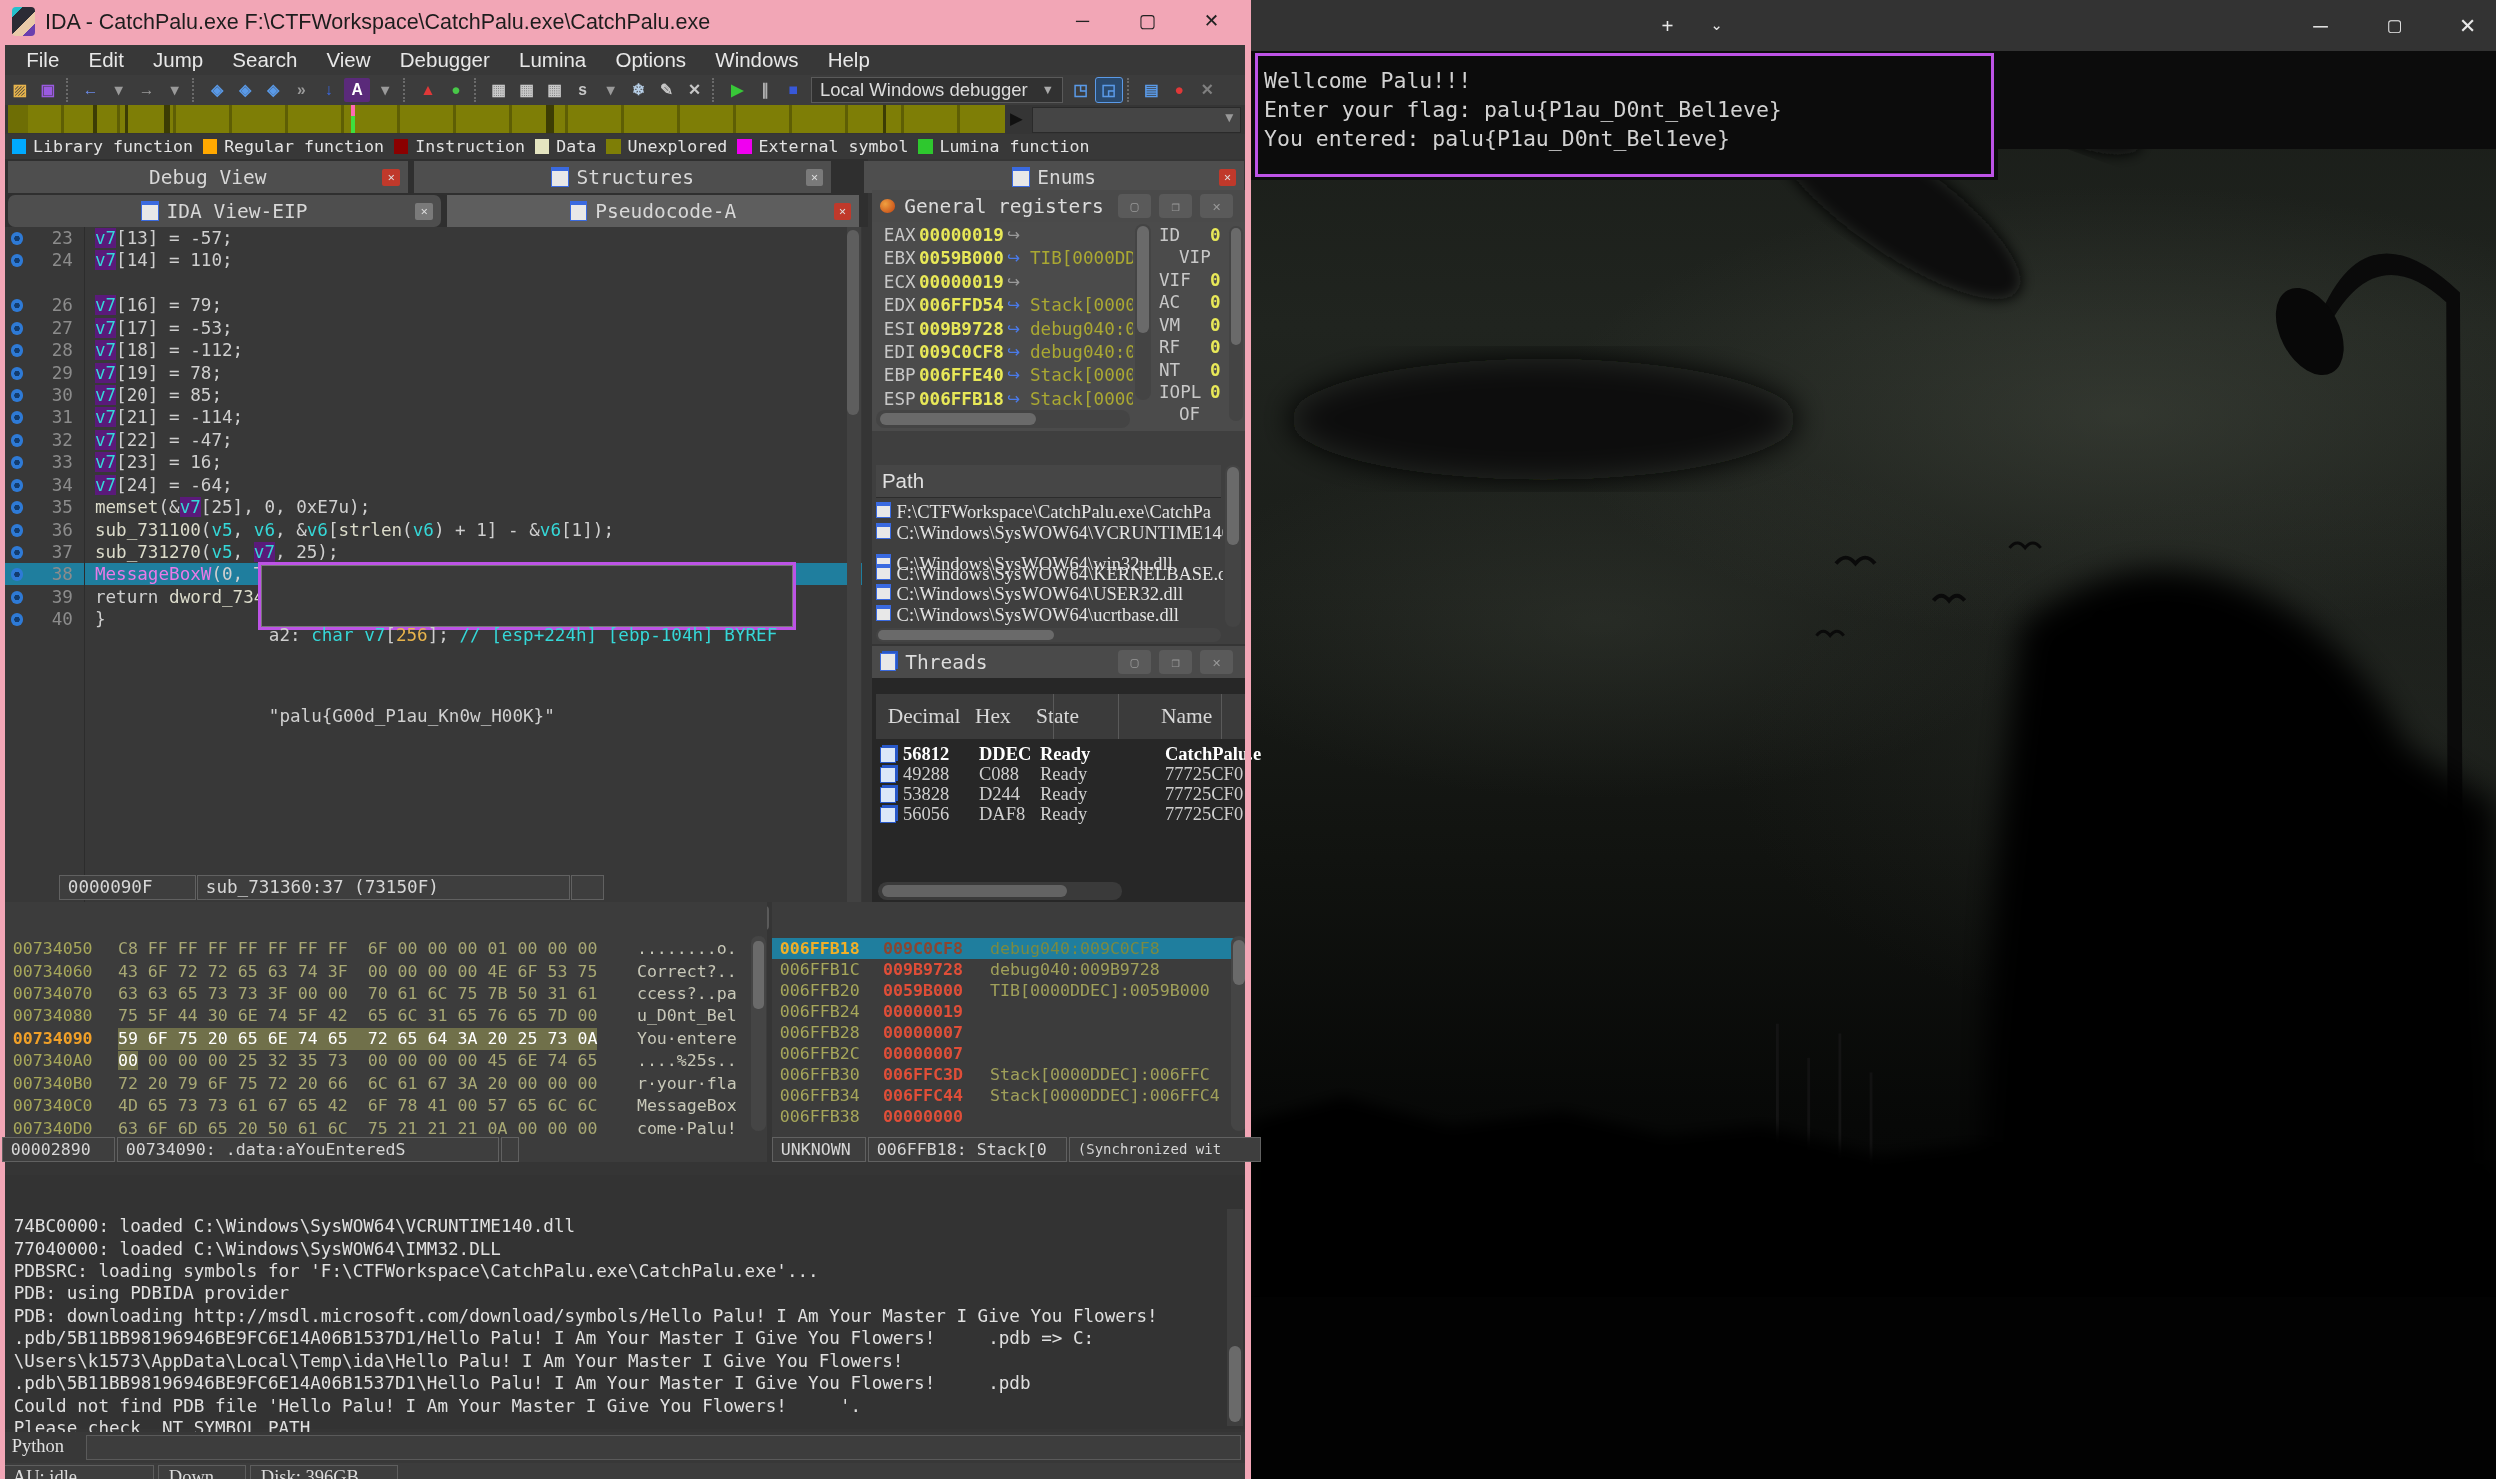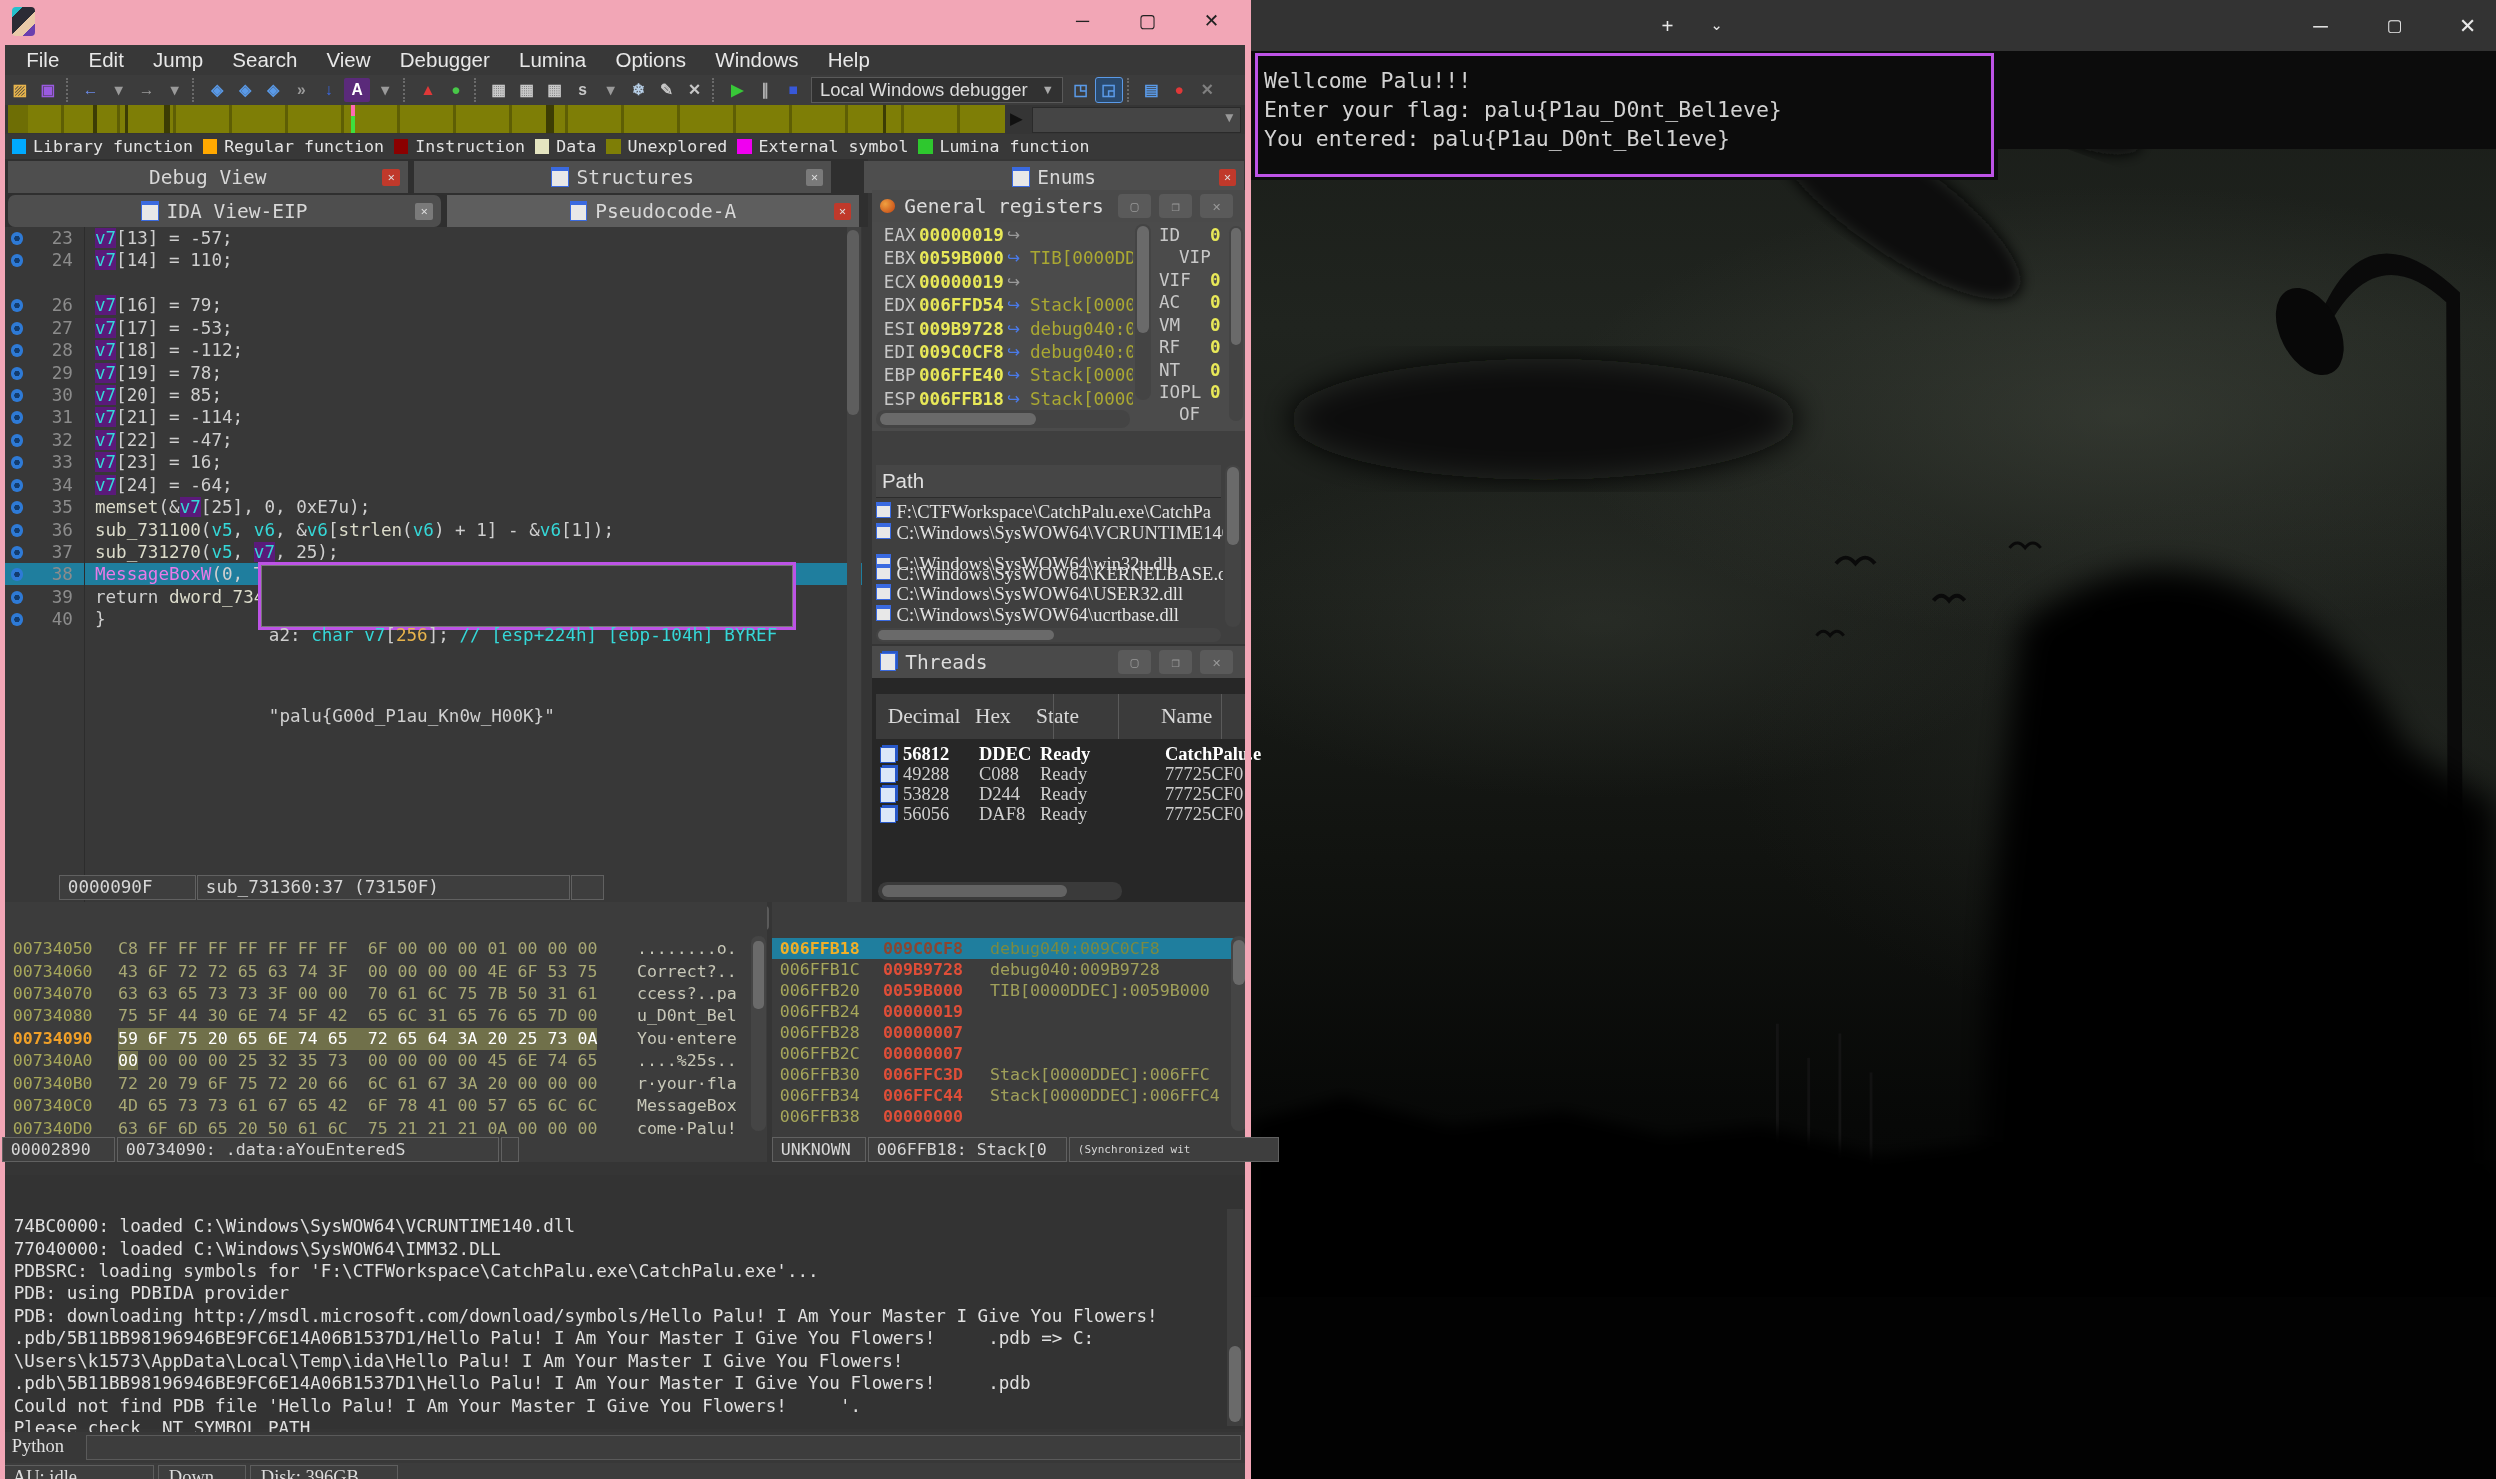--- a/index.html
+++ b/index.html
@@ -223,20 +223,21 @@
     </g>
     <path d="M 0 1150 L 95 1125 L 205 1155 L 320 1140 L 425 1165 L 525 1155 L 645 1185 L 765 1170 L 905 1205 L 1045 1175 L 1277 1195 L 1277 1517 L 0 1517 Z" fill="#040404" filter="url(#b1)"></path>
     <rect x="0" y="1330" width="1277" height="187" fill="#020202"></rect>
   </svg>
 </div>
 
 <div class="abs" id="ida">
 
   <div class="abs" id="ida-titlebar">
     <div class="abs" id="ida-avatar"></div>
+    <div class="abs" id="ida-title">IDA - CatchPalu.exe F:\CTFWorkspace\CatchPalu.exe\CatchPalu.exe</div>
     <div class="abs winbtn" style="left:1055px;">─</div>
     <div class="abs winbtn" style="left:1120px;">▢</div>
     <div class="abs winbtn" style="left:1184px;">✕</div>
   </div>
 
   <div class="abs" id="ida-menubar">
       <div class="menu-item">File</div>
       <div class="menu-item">Edit</div>
       <div class="menu-item">Jump</div>
       <div class="menu-item">Search</div>
@@ -557,21 +558,21 @@
   <div class="abs pinkstrip" style="left:0;top:45px;width:4.9px;height:1435px;"></div>
   <div class="abs pinkstrip" style="left:1245px;top:45px;width:5.9px;height:1435px;"></div>
 <div class="statusbox" style="left: 59px; width: 137px; top: 875px;">0000090F</div>
     <div class="statusbox" style="left: 197px; width: 373px; top: 875px;">sub_731360:37 (73150F)</div>
     <div class="statusbox" style="left: 571px; width: 33px; top: 875px;"></div>
     <div class="statusbox" style="left: 2px; width: 113px; top: 1137px; font-size: 16.6px;">00002890</div>
     <div class="statusbox" style="left: 117px; width: 382px; top: 1137px; font-size: 16.6px;">00734090: .data:aYouEnteredS</div>
     <div class="statusbox" style="left: 501px; width: 17.6px; top: 1137px; font-size: 16.6px;"></div>
     <div class="statusbox" style="left: 772px; width: 94px; top: 1137px; font-size: 16.6px;">UNKNOWN</div>
     <div class="statusbox" style="left: 868px; width: 199px; top: 1137px; font-size: 16.6px;">006FFB18: Stack[0</div>
-    <div class="statusbox" style="left: 1069px; width: 210px; top: 1137px; font-size: 11px;">(Synchronized wit</div>
+    <div class="statusbox" style="left: 1069px; width: 192px; top: 1137px; font-size: 14px;">(Synchronized wit</div>
   </div>
 
 <div class="abs" id="termbody1"></div>
 <div class="abs" id="termbody2"></div>
 <div class="abs" id="termbar">
 
   <span class="termbarbtn" style="left:392px;">+</span>
   <span class="termbarbtn" style="left:441px;font-size:14.6px;">⌄</span>
   <span class="termbarbtn" style="left:1045px;">─</span>
   <span class="termbarbtn" style="left:1119px;font-size:16.6px;">▢</span>

